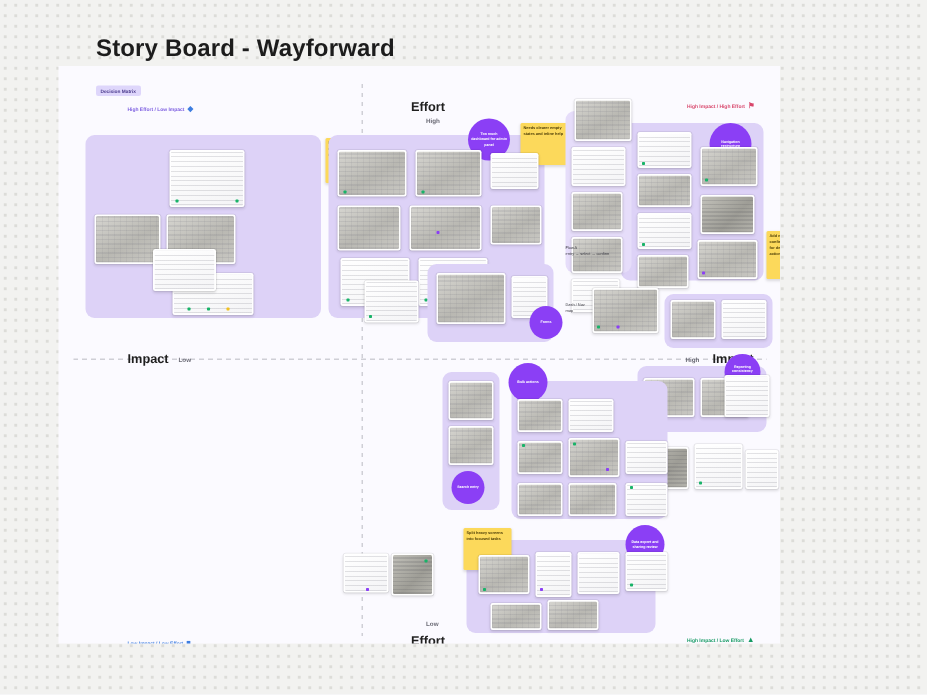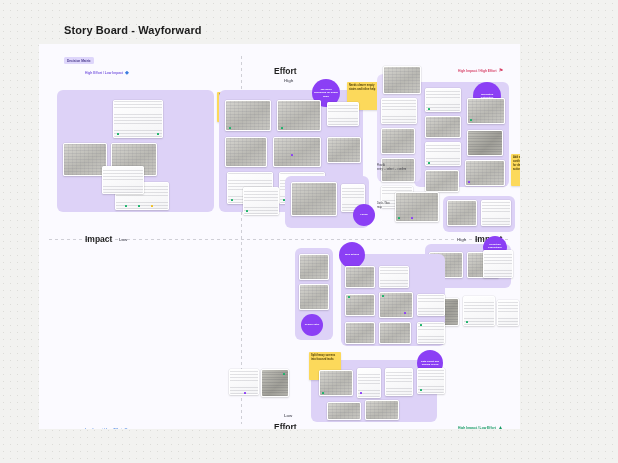--- a/index.html
+++ b/index.html
@@ -9,21 +9,21 @@
     background:#f2f2f0;
     background-image:radial-gradient(circle, #dcdcd8 0.9px, transparent 1px);
     background-size:7px 7px;
   }
   #board{
     position:absolute; left:39px; top:44px; width:481px; height:385px;
     background:#fbfaff; overflow:hidden;
   }
   #title{
     position:absolute; left:64px; top:24px;
-    font-size:11px; font-weight:bold; color:#1c1c1c; letter-spacing:.1px;
+    font-size:16px; font-weight:bold; color:#1c1c1c; letter-spacing:.1px;
   }
   .axisline{position:absolute;background:repeating-linear-gradient(to right,#cfcfd6 0 3px,transparent 3px 6px);}
   .axisline.v{background:repeating-linear-gradient(to bottom,#cfcfd6 0 3px,transparent 3px 6px);}
   .axlabel{position:absolute;font-weight:bold;color:#1f1f1f;font-size:8.5px;}
   .axsub{position:absolute;color:#6b6b76;font-size:4.2px;font-weight:bold;}
   .corner{position:absolute;font-size:3.3px;font-weight:bold;color:#7b5ce0;white-space:nowrap;}
   .corner.red{color:#d8456a;} .corner.green{color:#159a63;} .corner.blue{color:#3d7de0;}
   .corner .ico{font-size:5px;margin-left:2px;}
   .chip{position:absolute;background:#ded6fb;color:#4a3a8c;font-size:3.2px;font-weight:bold;
         padding:1.5px 3px;border-radius:1.5px;white-space:nowrap;}

